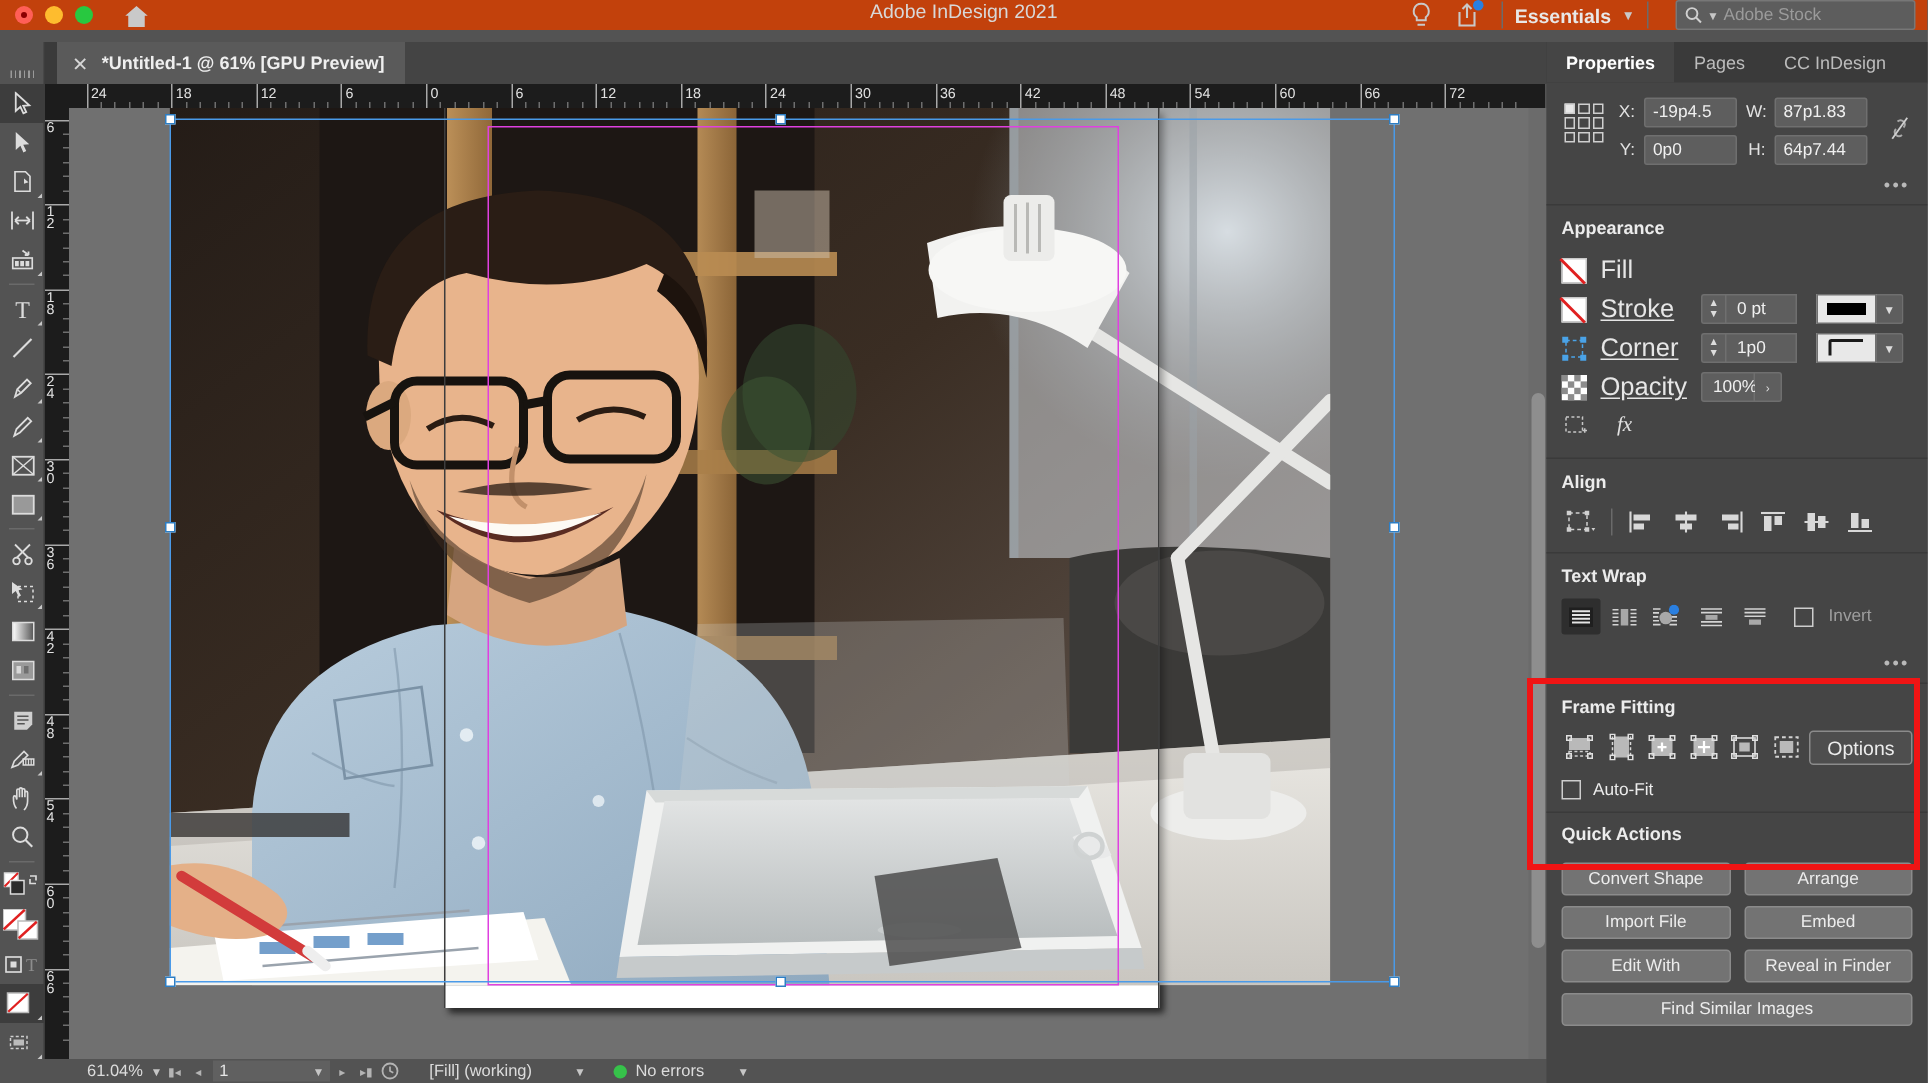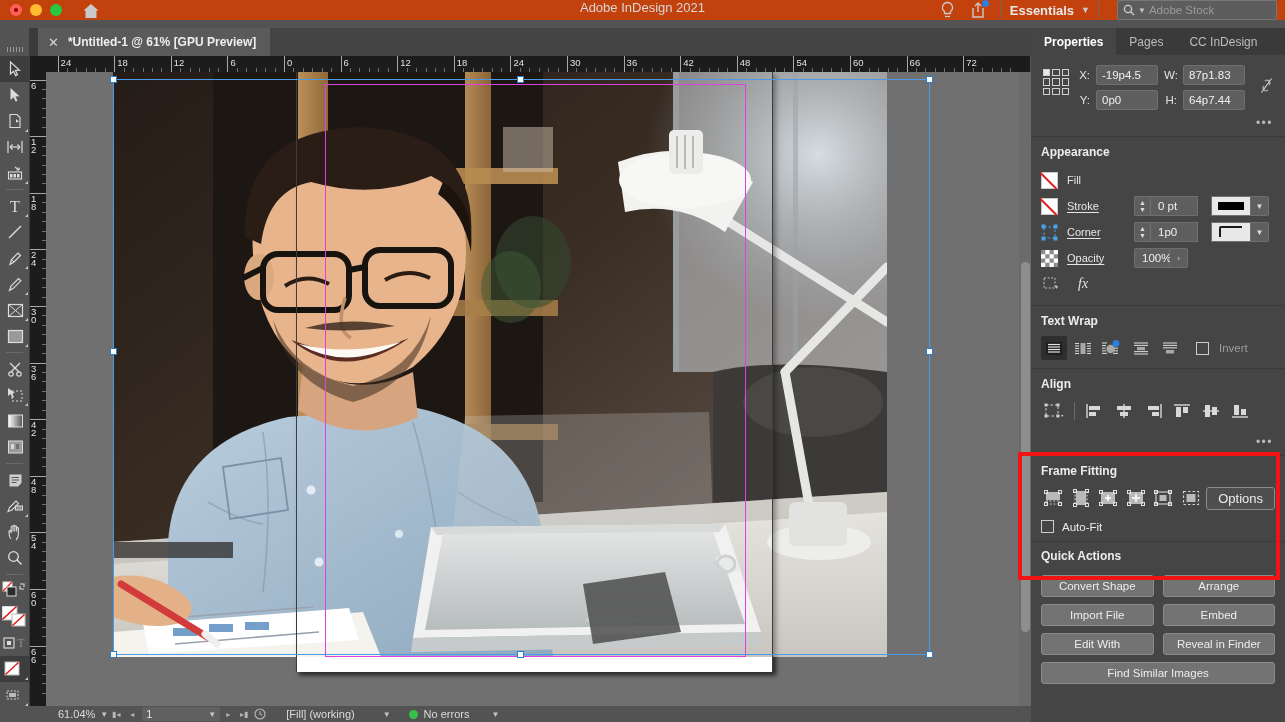--- a/index.html
+++ b/index.html
@@ -147,21 +147,21 @@
   .dots-r { text-align:right; padding:2px 12px 6px 0; font-size:12px;
     letter-spacing:1.5px; color:#b9b9b9; }
   .sect { border-top:1px solid #3a3a3a; padding:8px 10px 8px 10px; }
   .sect-title { font-size:12px; font-weight:bold; color:#ececec; margin-bottom:8px; }
 
   .aprow { display:flex; align-items:center; gap:9px; height:26px; }
   .swatch { width:17px; height:17px; border:1px solid #c9c9c9; background:#fff;
     position:relative; flex:0 0 auto; }
   .swatch .slash { position:absolute; left:-1px; top:-1px; width:23px; height:1.6px;
     background:#e02020; transform-origin:0 0; transform:rotate(45deg); }
-  .aplab { font-size:11px; color:#e6e6e6; width:58px; }
+  .aplab { font-size:17px; color:#e6e6e6; width:58px; }
   .aplab.u { text-decoration:underline; text-underline-offset:2px; }
   .stepper { width:16px; height:20px; background:#5e5e5e; border:1px solid #6f6f6f;
     border-right:none; border-radius:2px 0 0 2px; display:flex; flex-direction:column;
     align-items:center; justify-content:center; gap:1px; font-size:7px; color:#ddd; }
   .numf { width:48px; height:20px; background:#5e5e5e; border:1px solid #6f6f6f;
     font-size:11.5px; color:#f0f0f0; display:flex; align-items:center; padding-left:7px; }
   .ddbtn { width:18px; height:20px; background:#5e5e5e; border:1px solid #6f6f6f;
     border-left:none; border-radius:0 2px 2px 0; display:flex; align-items:center;
     justify-content:center; font-size:8px; color:#dcdcdc; }
   .strokesw { width:40px; height:20px; background:#e8e8e8; border:1px solid #6f6f6f;
@@ -984,20 +984,79 @@
           <svg width="16" height="14" viewBox="0 0 16 14">
               <rect x="1" y="1" width="11" height="10" fill="none" stroke="#c6c6c6" stroke-width="1" stroke-dasharray="2 1.6"></rect>
               <path d="M12 10 L15 10 M13.5 8.5 L13.5 11.5" stroke="#c6c6c6" stroke-width="1"></path>
             </svg>
         </span>
         <span style="margin-left:10px;font-style:italic;font-family:'Liberation Serif',serif;font-size:14px;color:#e2e2e2">fx</span>
       </div>
     </div>
 
     <div class="sect">
+      <div class="sect-title">Align</div>
+      <div class="iconrow">
+        <span class="ibtn">
+          <svg width="20" height="16" viewBox="0 0 20 16">
+              <rect x="2" y="2" width="12" height="11" fill="none" stroke="#d0d0d0" stroke-width="1" stroke-dasharray="2.5 2"></rect>
+              <rect x="0.5" y="0.5" width="3" height="3" fill="#d0d0d0"></rect>
+              <rect x="12.5" y="0.5" width="3" height="3" fill="#d0d0d0"></rect>
+              <rect x="0.5" y="11.5" width="3" height="3" fill="#d0d0d0"></rect>
+              <rect x="12.5" y="11.5" width="3" height="3" fill="#d0d0d0"></rect>
+              <path d="M17 12 L19.5 12 L18.2 14 Z" fill="#d0d0d0"></path>
+            </svg>
+        </span>
+        <span class="vsep"></span>
+        <span class="ibtn">
+          <svg width="20" height="16" viewBox="0 0 20 16">
+              <line x1="2" y1="1" x2="2" y2="15" stroke="#d8d8d8" stroke-width="1.4"></line>
+              <rect x="4" y="3" width="11" height="4" fill="#d8d8d8"></rect>
+              <rect x="4" y="9" width="7" height="4" fill="#d8d8d8"></rect>
+            </svg>
+        </span>
+        <span class="ibtn">
+          <svg width="20" height="16" viewBox="0 0 20 16">
+              <line x1="10" y1="1" x2="10" y2="15" stroke="#d8d8d8" stroke-width="1.4"></line>
+              <rect x="3" y="3" width="14" height="4" fill="#d8d8d8"></rect>
+              <rect x="6" y="9" width="8" height="4" fill="#d8d8d8"></rect>
+            </svg>
+        </span>
+        <span class="ibtn">
+          <svg width="20" height="16" viewBox="0 0 20 16">
+              <line x1="18" y1="1" x2="18" y2="15" stroke="#d8d8d8" stroke-width="1.4"></line>
+              <rect x="5" y="3" width="11" height="4" fill="#d8d8d8"></rect>
+              <rect x="9" y="9" width="7" height="4" fill="#d8d8d8"></rect>
+            </svg>
+        </span>
+        <span class="ibtn">
+          <svg width="20" height="16" viewBox="0 0 20 16">
+              <line x1="2" y1="2" x2="18" y2="2" stroke="#d8d8d8" stroke-width="1.4"></line>
+              <rect x="4" y="4" width="5" height="10" fill="#d8d8d8"></rect>
+              <rect x="11" y="4" width="5" height="6" fill="#d8d8d8"></rect>
+            </svg>
+        </span>
+        <span class="ibtn">
+          <svg width="20" height="16" viewBox="0 0 20 16">
+              <line x1="2" y1="8" x2="18" y2="8" stroke="#d8d8d8" stroke-width="1.4"></line>
+              <rect x="4" y="2" width="5" height="12" fill="#d8d8d8"></rect>
+              <rect x="11" y="4" width="5" height="8" fill="#d8d8d8"></rect>
+            </svg>
+        </span>
+        <span class="ibtn">
+          <svg width="20" height="16" viewBox="0 0 20 16">
+              <line x1="2" y1="14" x2="18" y2="14" stroke="#d8d8d8" stroke-width="1.4"></line>
+              <rect x="4" y="2" width="5" height="10" fill="#d8d8d8"></rect>
+              <rect x="11" y="6" width="5" height="6" fill="#d8d8d8"></rect>
+            </svg>
+        </span>
+      </div>
+    </div>
+
+    <div class="sect">
       <div class="sect-title">Text Wrap</div>
       <div class="iconrow">
         <span class="ibtn act">
           <svg width="18" height="15" viewBox="0 0 18 15">
               <rect x="1" y="1" width="16" height="13" fill="#1f1f1f"></rect>
               <g stroke="#e4e4e4" stroke-width="1.2">
                 <line x1="3" y1="3.5" x2="15" y2="3.5"></line>
                 <line x1="3" y1="6" x2="15" y2="6"></line>
                 <line x1="3" y1="8.5" x2="15" y2="8.5"></line>
                 <line x1="3" y1="11" x2="15" y2="11"></line>
@@ -1053,79 +1112,20 @@
               <g stroke="#d4d4d4" stroke-width="1.1">
                 <line x1="2" y1="2" x2="16" y2="2"></line>
                 <line x1="2" y1="4.4" x2="16" y2="4.4"></line>
                 <line x1="2" y1="6.8" x2="16" y2="6.8"></line>
               </g>
               <rect x="5" y="9" width="8" height="3.5" fill="#a8a8a8"></rect>
             </svg>
         </span>
         <span class="cbox" style="margin-left:10px"></span>
         <span style="margin-left:7px;font-size:11.5px;color:#9d9d9d">Invert</span>
-      </div>
-    </div>
-
-    <div class="sect">
-      <div class="sect-title">Align</div>
-      <div class="iconrow">
-        <span class="ibtn">
-          <svg width="20" height="16" viewBox="0 0 20 16">
-              <rect x="2" y="2" width="12" height="11" fill="none" stroke="#d0d0d0" stroke-width="1" stroke-dasharray="2.5 2"></rect>
-              <rect x="0.5" y="0.5" width="3" height="3" fill="#d0d0d0"></rect>
-              <rect x="12.5" y="0.5" width="3" height="3" fill="#d0d0d0"></rect>
-              <rect x="0.5" y="11.5" width="3" height="3" fill="#d0d0d0"></rect>
-              <rect x="12.5" y="11.5" width="3" height="3" fill="#d0d0d0"></rect>
-              <path d="M17 12 L19.5 12 L18.2 14 Z" fill="#d0d0d0"></path>
-            </svg>
-        </span>
-        <span class="vsep"></span>
-        <span class="ibtn">
-          <svg width="20" height="16" viewBox="0 0 20 16">
-              <line x1="2" y1="1" x2="2" y2="15" stroke="#d8d8d8" stroke-width="1.4"></line>
-              <rect x="4" y="3" width="11" height="4" fill="#d8d8d8"></rect>
-              <rect x="4" y="9" width="7" height="4" fill="#d8d8d8"></rect>
-            </svg>
-        </span>
-        <span class="ibtn">
-          <svg width="20" height="16" viewBox="0 0 20 16">
-              <line x1="10" y1="1" x2="10" y2="15" stroke="#d8d8d8" stroke-width="1.4"></line>
-              <rect x="3" y="3" width="14" height="4" fill="#d8d8d8"></rect>
-              <rect x="6" y="9" width="8" height="4" fill="#d8d8d8"></rect>
-            </svg>
-        </span>
-        <span class="ibtn">
-          <svg width="20" height="16" viewBox="0 0 20 16">
-              <line x1="18" y1="1" x2="18" y2="15" stroke="#d8d8d8" stroke-width="1.4"></line>
-              <rect x="5" y="3" width="11" height="4" fill="#d8d8d8"></rect>
-              <rect x="9" y="9" width="7" height="4" fill="#d8d8d8"></rect>
-            </svg>
-        </span>
-        <span class="ibtn">
-          <svg width="20" height="16" viewBox="0 0 20 16">
-              <line x1="2" y1="2" x2="18" y2="2" stroke="#d8d8d8" stroke-width="1.4"></line>
-              <rect x="4" y="4" width="5" height="10" fill="#d8d8d8"></rect>
-              <rect x="11" y="4" width="5" height="6" fill="#d8d8d8"></rect>
-            </svg>
-        </span>
-        <span class="ibtn">
-          <svg width="20" height="16" viewBox="0 0 20 16">
-              <line x1="2" y1="8" x2="18" y2="8" stroke="#d8d8d8" stroke-width="1.4"></line>
-              <rect x="4" y="2" width="5" height="12" fill="#d8d8d8"></rect>
-              <rect x="11" y="4" width="5" height="8" fill="#d8d8d8"></rect>
-            </svg>
-        </span>
-        <span class="ibtn">
-          <svg width="20" height="16" viewBox="0 0 20 16">
-              <line x1="2" y1="14" x2="18" y2="14" stroke="#d8d8d8" stroke-width="1.4"></line>
-              <rect x="4" y="2" width="5" height="10" fill="#d8d8d8"></rect>
-              <rect x="11" y="6" width="5" height="6" fill="#d8d8d8"></rect>
-            </svg>
-        </span>
       </div>
     </div>
 
     <div style="position:relative">
       <div class="dots-r" style="padding-top:4px">•••</div>
       <div class="sect">
         <div class="sect-title">Frame Fitting</div>
         <div class="iconrow">
           <span class="ibtn">
             <svg width="22" height="18" viewBox="0 0 22 18">

